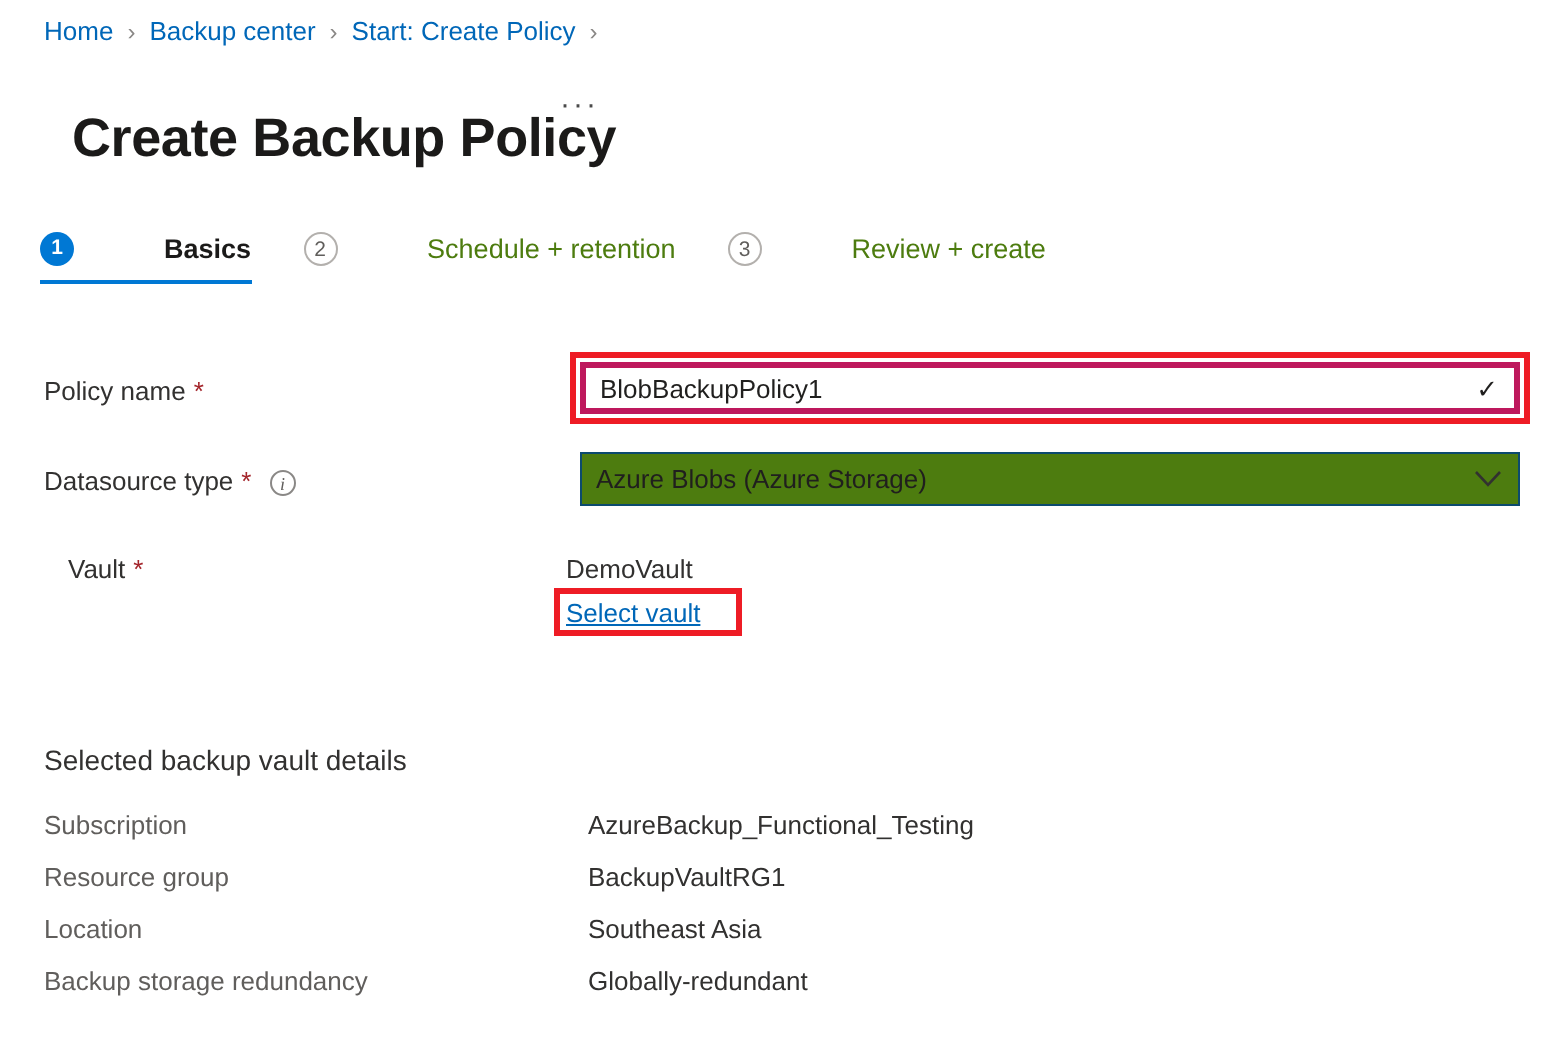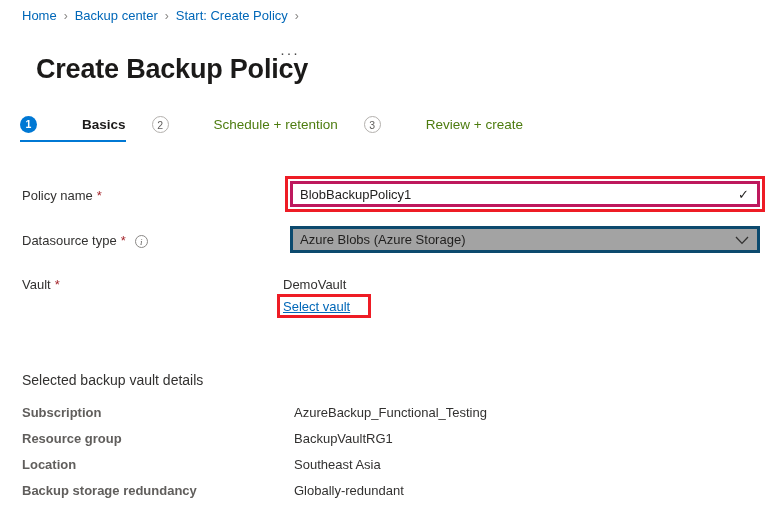--- a/index.html
+++ b/index.html
@@ -180,23 +180,23 @@
     margin-right: 2px;
   }
 
   
   .dropdown {
     position: absolute;
     left: 290px;
     top: 226px;
     width: 470px;
     height: 27px;
-    border: 3px solid #0c4a6e;
-    box-sizing: border-box;
-    background: #a3a3a3;
+    border: 1px solid #0c4a6e;
+    box-sizing: border-box;
+    background: #4d7c0f;
     display: flex;
     align-items: center;
     padding: 0 8px 0 7px;
     cursor: pointer;
   }
   .dropdown .val {
     font-size: 13px;
     color: #201f1e;
     flex: 1 1 auto;
     white-space: nowrap;
@@ -245,21 +245,20 @@
     color: #323130;
     white-space: nowrap;
   }
   .detail-label {
     position: absolute;
     left: 22px;
     font-size: 13px;
     line-height: 17px;
     color: #605e5c;
     white-space: nowrap;
-    font-weight: bold;
   }
   .detail-value {
     position: absolute;
     left: 282px;
     font-size: 13px;
     line-height: 17px;
     color: #323130;
     white-space: nowrap;
     margin-left: 12px;
   }
@@ -312,21 +311,21 @@
   </div>
   <div class="dropdown">
     <span class="val">Azure Blobs (Azure Storage)</span>
     <span class="chev">
       <svg width="14" height="9" viewBox="0 0 14 9" aria-hidden="true">
         <path d="M1 1 L7 7.4 L13 1" fill="none" stroke="#323130" stroke-width="1.3"></path>
       </svg>
     </span>
   </div>
 
-  <div class="row-label" style="top:276px;">
+  <div class="row-label" style="top:276px;margin-left:12px;">
     <span>Vault</span>
     <span class="req">*</span>
   </div>
   <div class="vault-value">DemoVault</div>
   <div class="select-vault-link">Select vault</div>
 </div>
 
 <div class="redbox" id="redbox-policy-name"></div>
 <div class="redbox" id="redbox-select-vault"></div>
 

